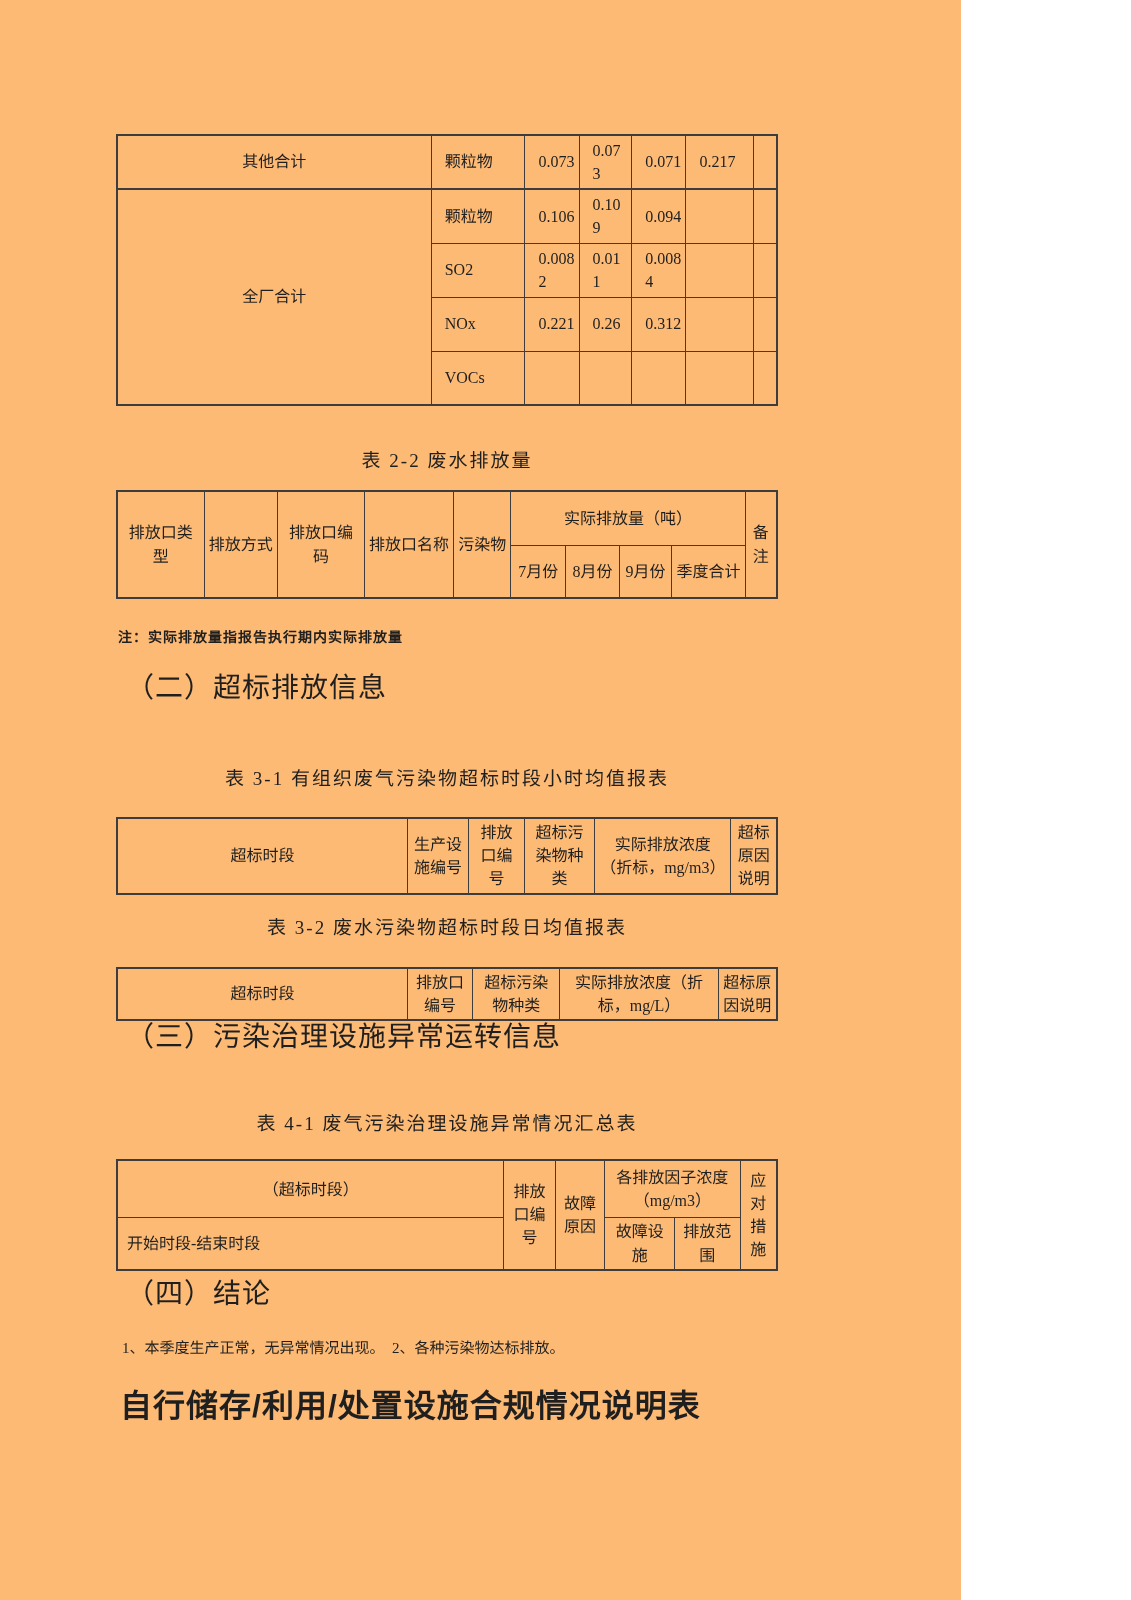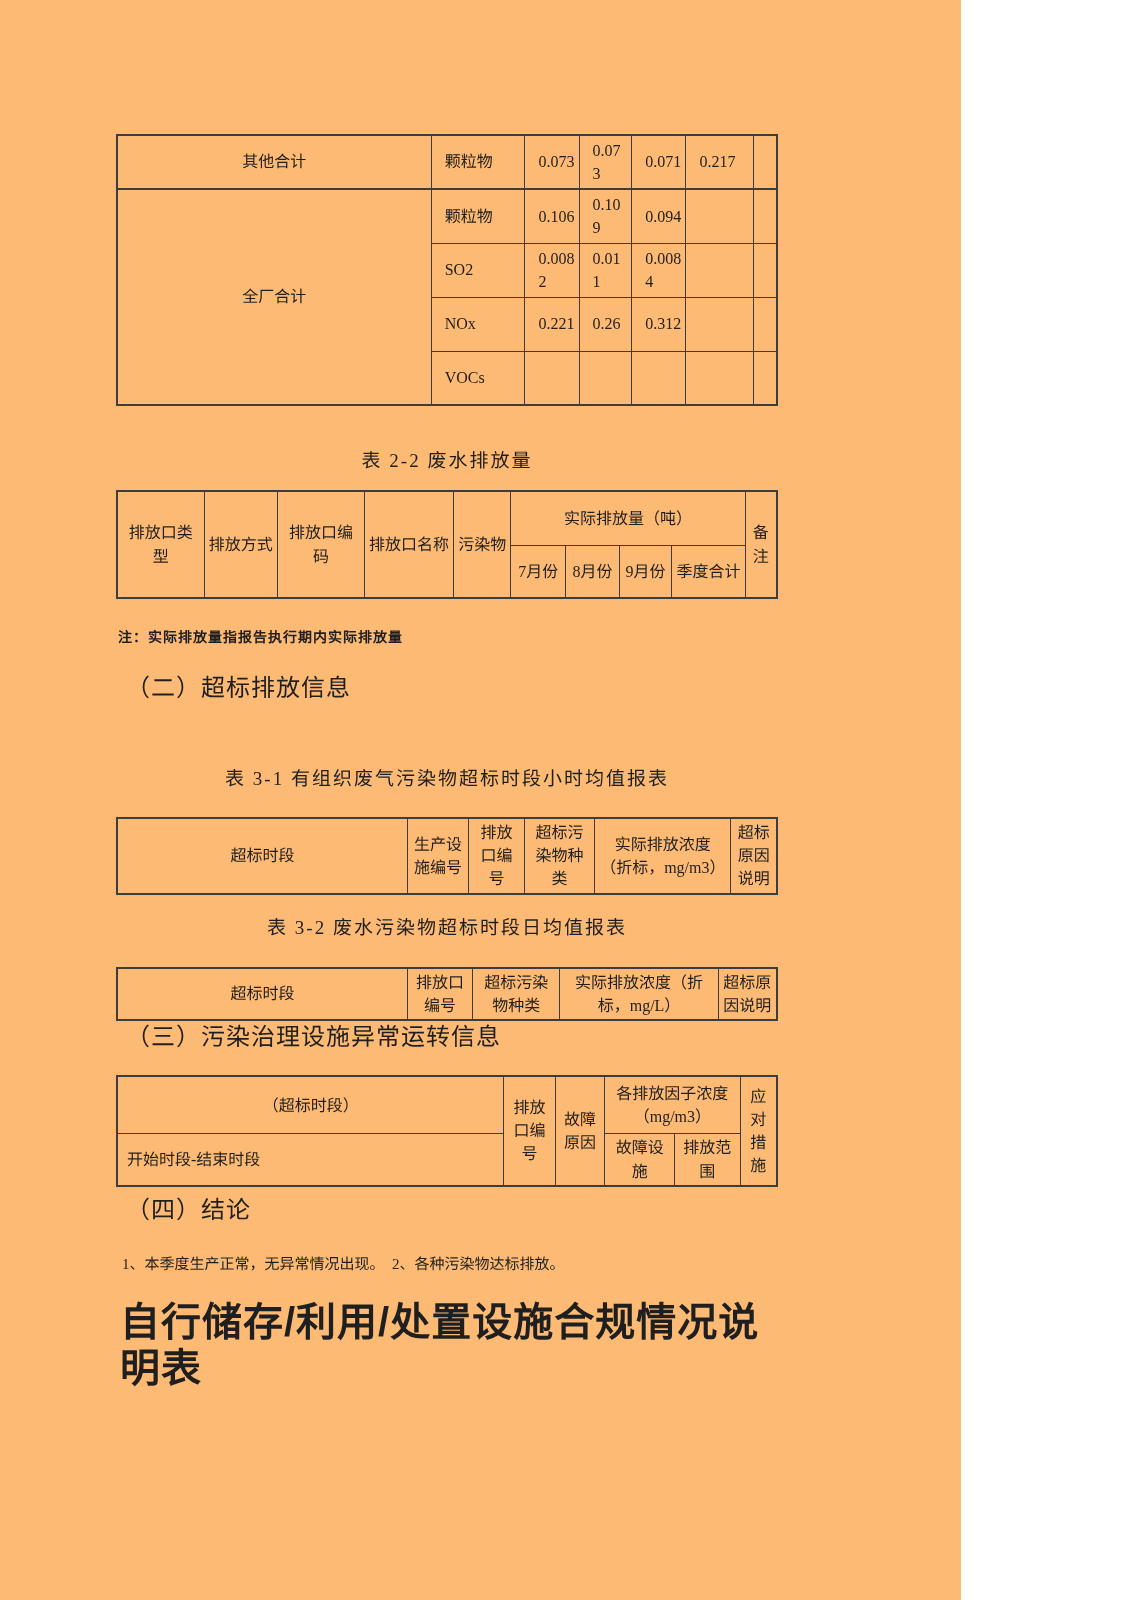--- a/index.html
+++ b/index.html
@@ -65,39 +65,39 @@
   .m-41 { margin-top:22px; }
   .note {
     margin-top:30px;
     font-size:14px;
     font-weight:bold;
     line-height:18px;
     letter-spacing:1px;
     padding-left:2px;
   }
   .sec-heading {
-    font-size:24px;
+    font-size:28px;
     line-height:32px;
     padding-left:10px;
     letter-spacing:1px;
   }
   .sec-2 { margin-top:25px; }
   .sec-3 { }
   .sec-4 { margin-top:7px; }
   .conclusion {
     margin-top:28px;
     font-size:15px;
     line-height:20px;
     padding-left:6px;
   }
   .big-heading {
     margin-top:25px;
     font-family:"Liberation Sans","DejaVu Sans",sans-serif;
     font-weight:bold;
-    font-size:40px;
+    font-size:32px;
     line-height:46px;
     padding-left:4px;
     letter-spacing:1px;
   }
 </style>
 </head>
 <body>
 
 <div class="page">
 
@@ -234,20 +234,21 @@
       <td>排放口编号</td>
       <td>超标污染物种类</td>
       <td>实际排放浓度（折标，mg/L）</td>
       <td>超标原因说明</td>
     </tr>
   </tbody>
     </table>
 
   <div class="sec-heading sec-3">（三）污染治理设施异常运转信息</div>
 
+  <div class="tbl-title t-41">表 4-1 废气污染治理设施异常情况汇总表</div>
 
   <table class="tbl tbl-41 m-41">
     <colgroup>
       <col style="width:58.6%">
         <col style="width:7.8%">
         <col style="width:7.5%">
       <col style="width:10.6%">
         <col style="width:9.9%">
         <col style="width:5.6%">
     </colgroup>

